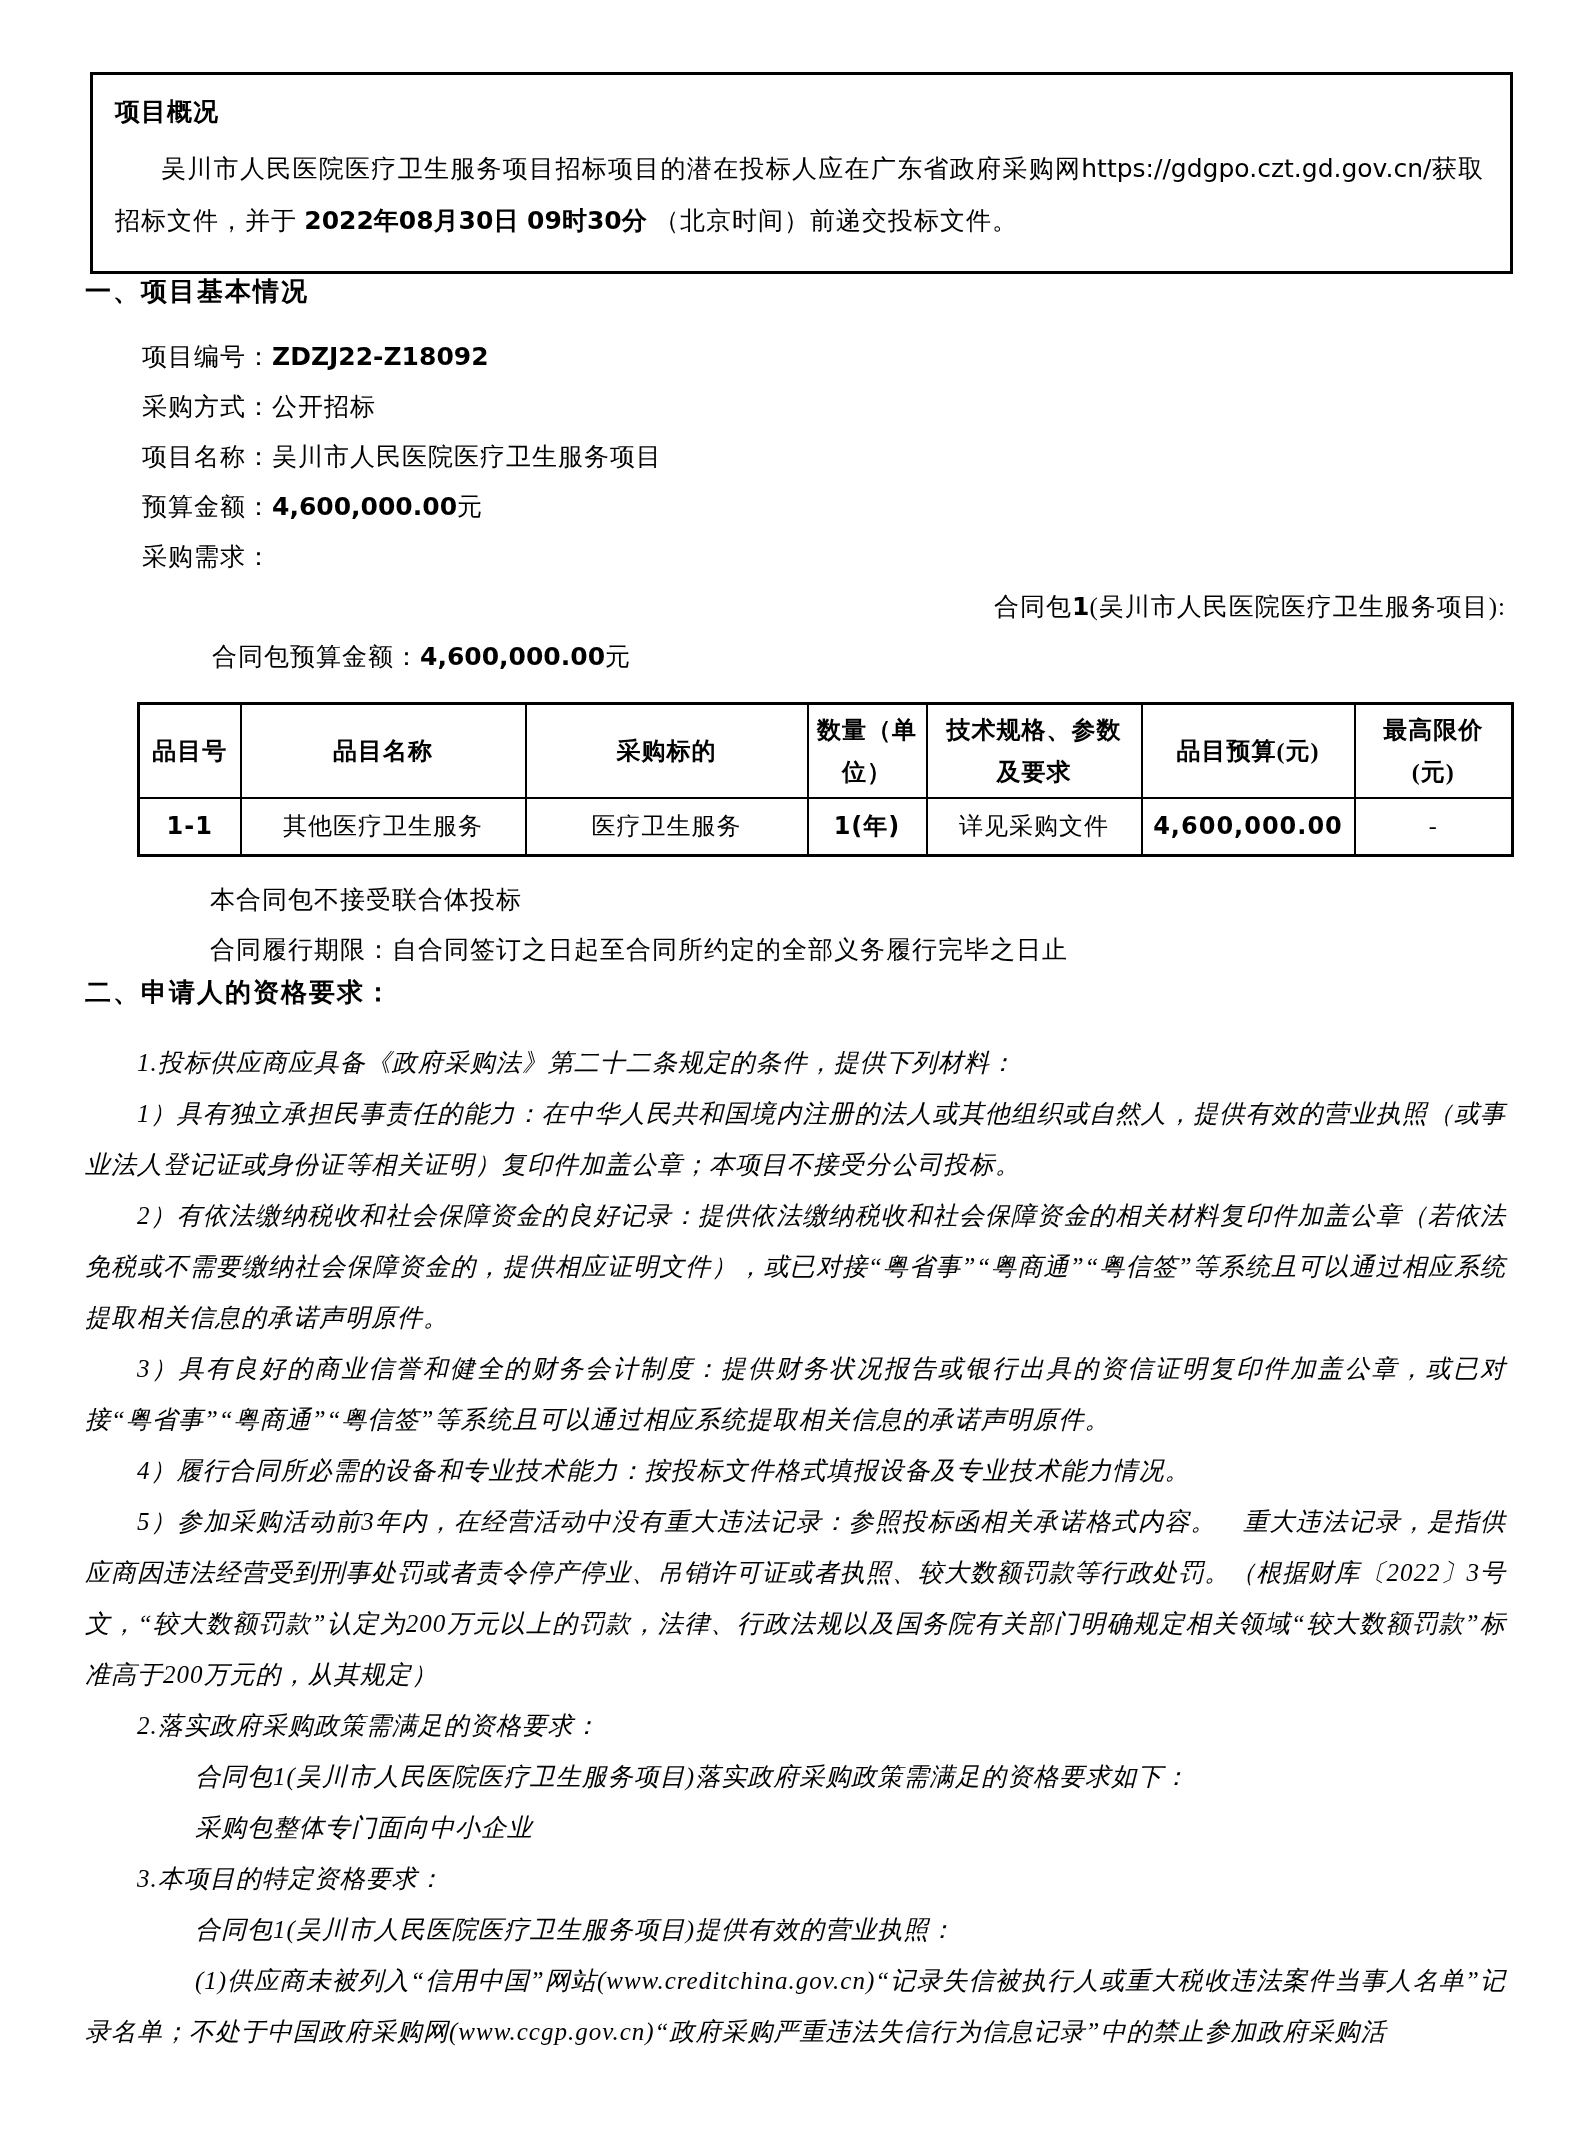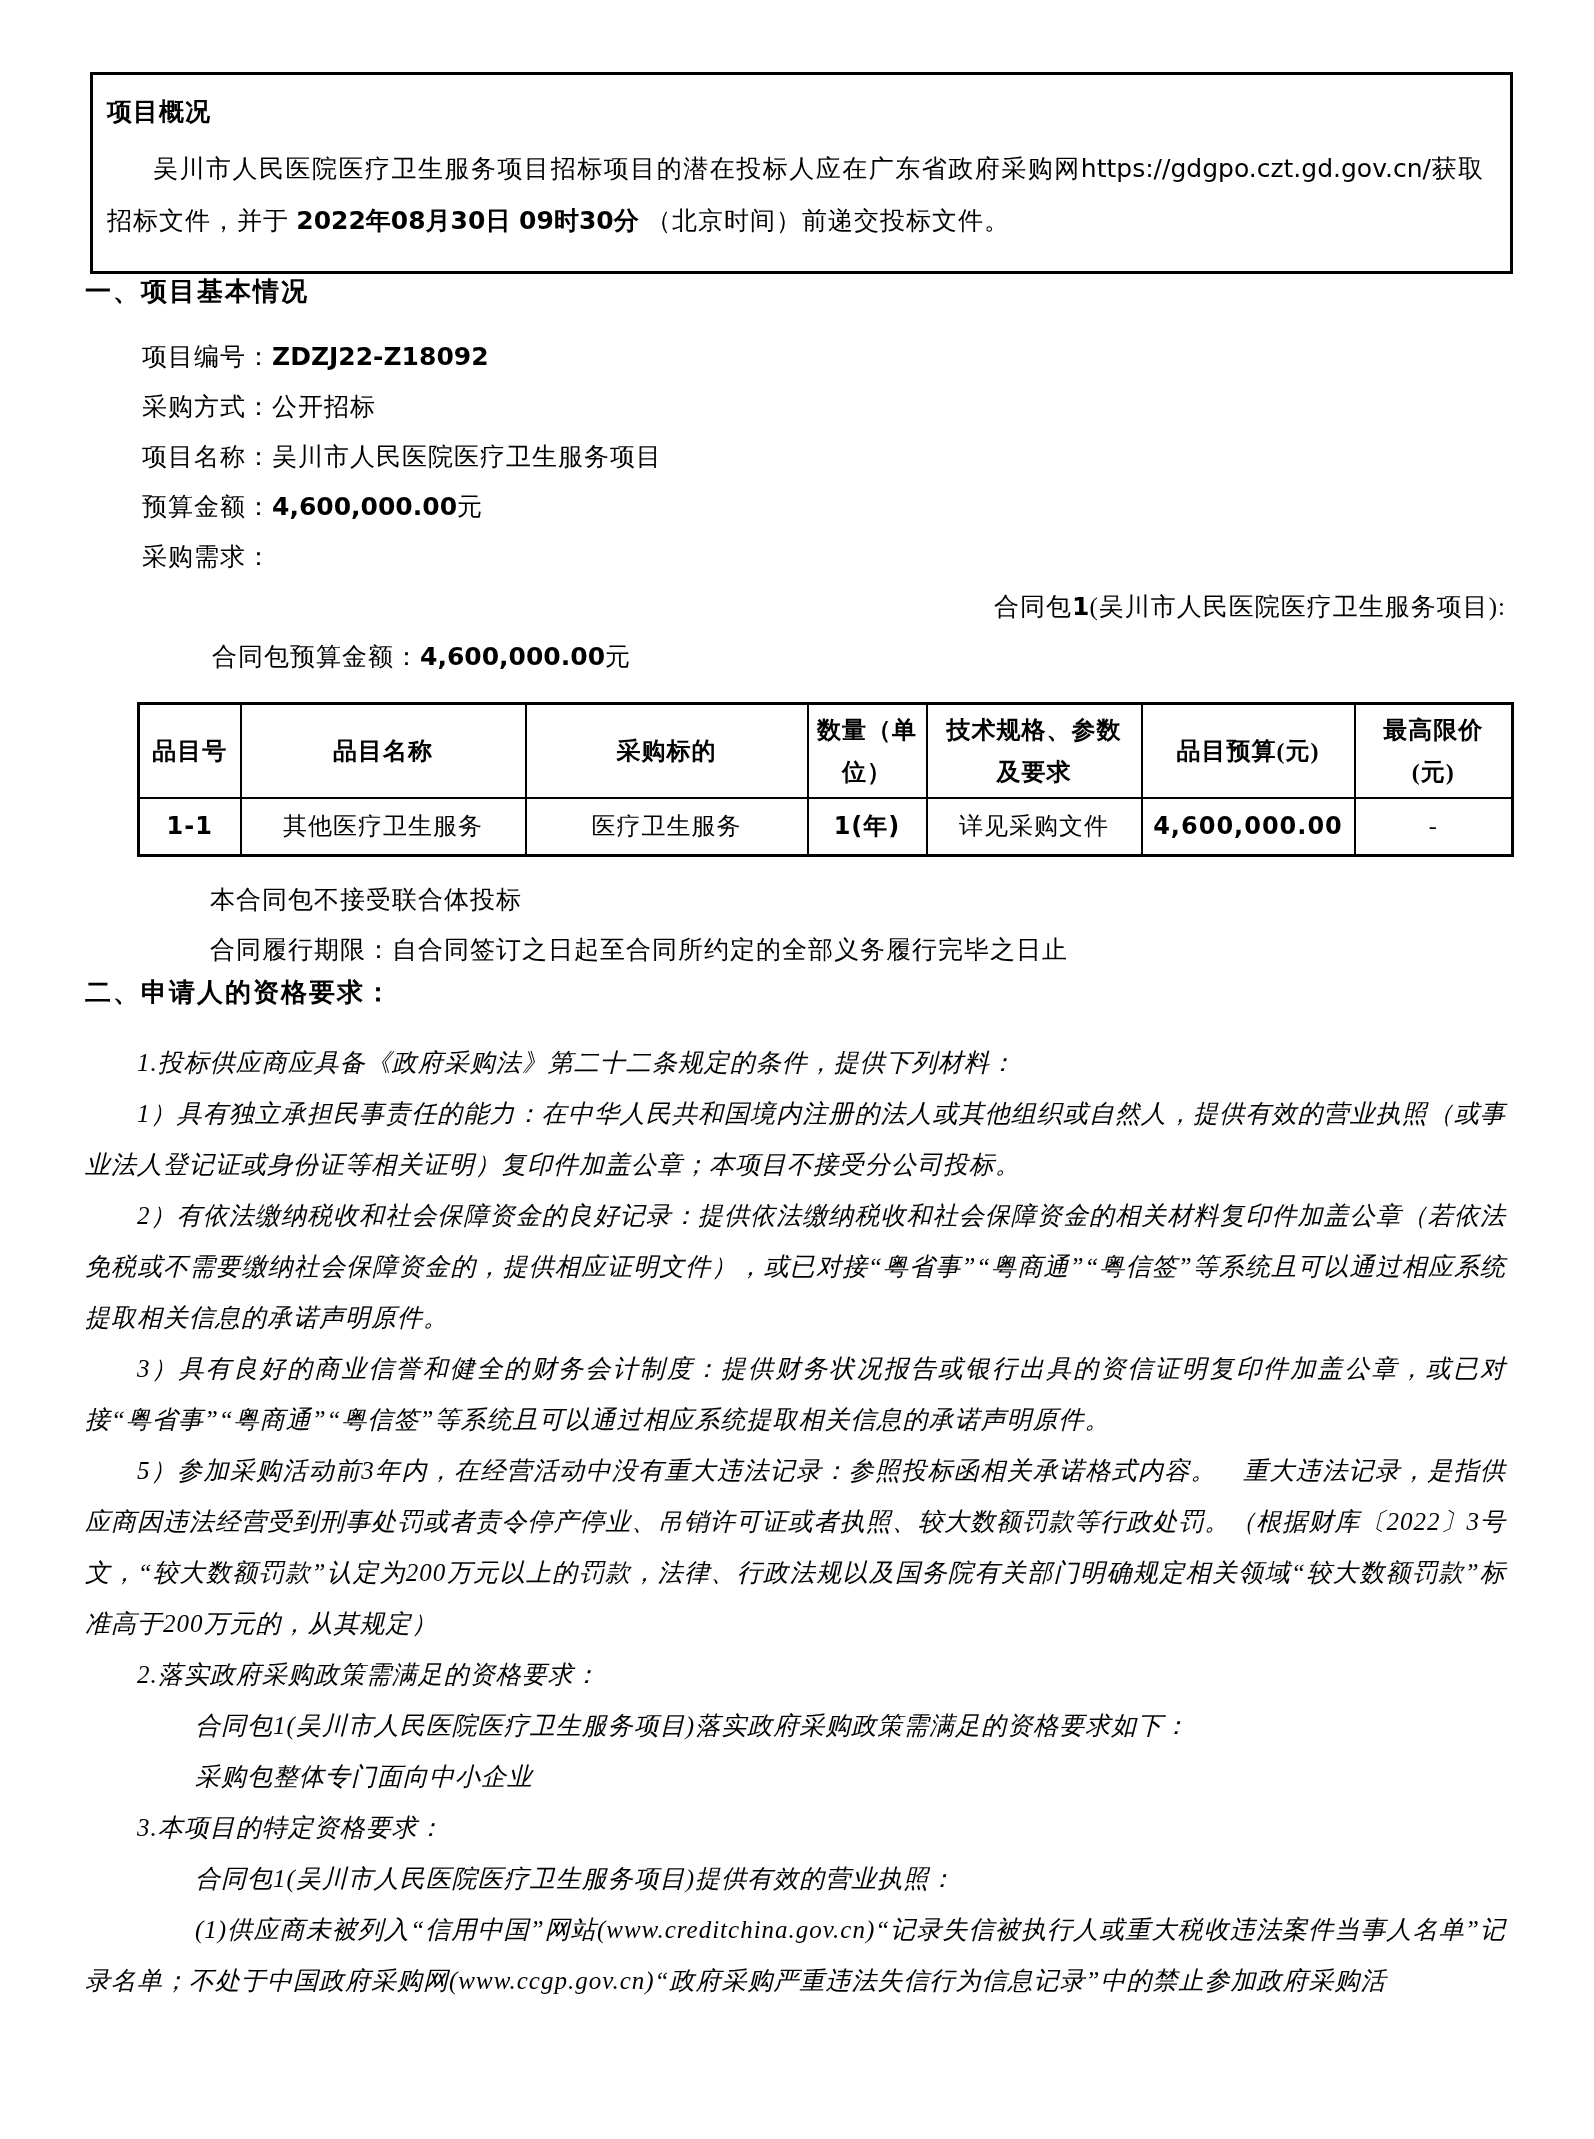--- a/index.html
+++ b/index.html
@@ -5,21 +5,21 @@
   html,body{margin:0;padding:0;}
   body{
     width:1594px;height:2139px;overflow:hidden;
     background:#ffffff;color:#000000;
     font-family:"Liberation Serif","DejaVu Serif",serif;
   }
   .overview-box{
     box-sizing:border-box;
     margin:72px 81px 0 90px;
     border:3px solid #000;
-    padding:20px 26px 24px 14px;
+    padding:20px 26px 24px 22px;
   }
   .box-title{font-size:25px;font-weight:bold;letter-spacing:1px;line-height:34px;}
   .box-para{
     margin:14px 0 0 0;font-size:25px;line-height:52px;
     text-align:justify;text-indent:46px;letter-spacing:1px;
   }
   .url{font-family:"DejaVu Sans","Liberation Sans",sans-serif;letter-spacing:0;}
   .val{font-family:"DejaVu Sans","Liberation Sans",sans-serif;font-weight:600;letter-spacing:0;}
   .content{padding:0 88px 0 85px;}
   h2.sec{font-size:26px;font-weight:bold;margin:0;letter-spacing:2px;line-height:36px;}
@@ -116,20 +116,21 @@
       <p class="note">合同履行期限：自合同签订之日起至合同所约定的全部义务履行完毕之日止</p>
     </div>
 
     <h2 class="sec sec2">二、申请人的资格要求：</h2>
 
     <div class="paras">
       <p class="para n1">1.投标供应商应具备《政府采购法》第二十二条规定的条件，提供下列材料：</p>
       <p class="para n1">1）具有独立承担民事责任的能力：在中华人民共和国境内注册的法人或其他组织或自然人，提供有效的营业执照（或事业法人登记证或身份证等相关证明）复印件加盖公章；本项目不接受分公司投标。</p>
       <p class="para n1">2）有依法缴纳税收和社会保障资金的良好记录：提供依法缴纳税收和社会保障资金的相关材料复印件加盖公章（若依法免税或不需要缴纳社会保障资金的，提供相应证明文件），或已对接“粤省事”“粤商通”“粤信签”等系统且可以通过相应系统提取相关信息的承诺声明原件。</p>
       <p class="para n1">3）具有良好的商业信誉和健全的财务会计制度：提供财务状况报告或银行出具的资信证明复印件加盖公章，或已对接“粤省事”“粤商通”“粤信签”等系统且可以通过相应系统提取相关信息的承诺声明原件。</p>
+      <p class="para n1">4）履行合同所必需的设备和专业技术能力：按投标文件格式填报设备及专业技术能力情况。</p>
       <p class="para n1">5）参加采购活动前3年内，在经营活动中没有重大违法记录：参照投标函相关承诺格式内容。　重大违法记录，是指供应商因违法经营受到刑事处罚或者责令停产停业、吊销许可证或者执照、较大数额罚款等行政处罚。（根据财库〔2022〕3号文，“较大数额罚款”认定为200万元以上的罚款，法律、行政法规以及国务院有关部门明确规定相关领域“较大数额罚款”标准高于200万元的，从其规定）</p>
       <p class="para n1">2.落实政府采购政策需满足的资格要求：</p>
       <p class="para n2">合同包1(吴川市人民医院医疗卫生服务项目)落实政府采购政策需满足的资格要求如下：</p>
       <p class="para n2">采购包整体专门面向中小企业</p>
       <p class="para n1">3.本项目的特定资格要求：</p>
       <p class="para n2">合同包1(吴川市人民医院医疗卫生服务项目)提供有效的营业执照：</p>
       <p class="para n2">(1)供应商未被列入“信用中国”网站(www.creditchina.gov.cn)“记录失信被执行人或重大税收违法案件当事人名单”记录名单；不处于中国政府采购网(www.ccgp.gov.cn)“政府采购严重违法失信行为信息记录”中的禁止参加政府采购活</p>
     </div>
 
   </div>

